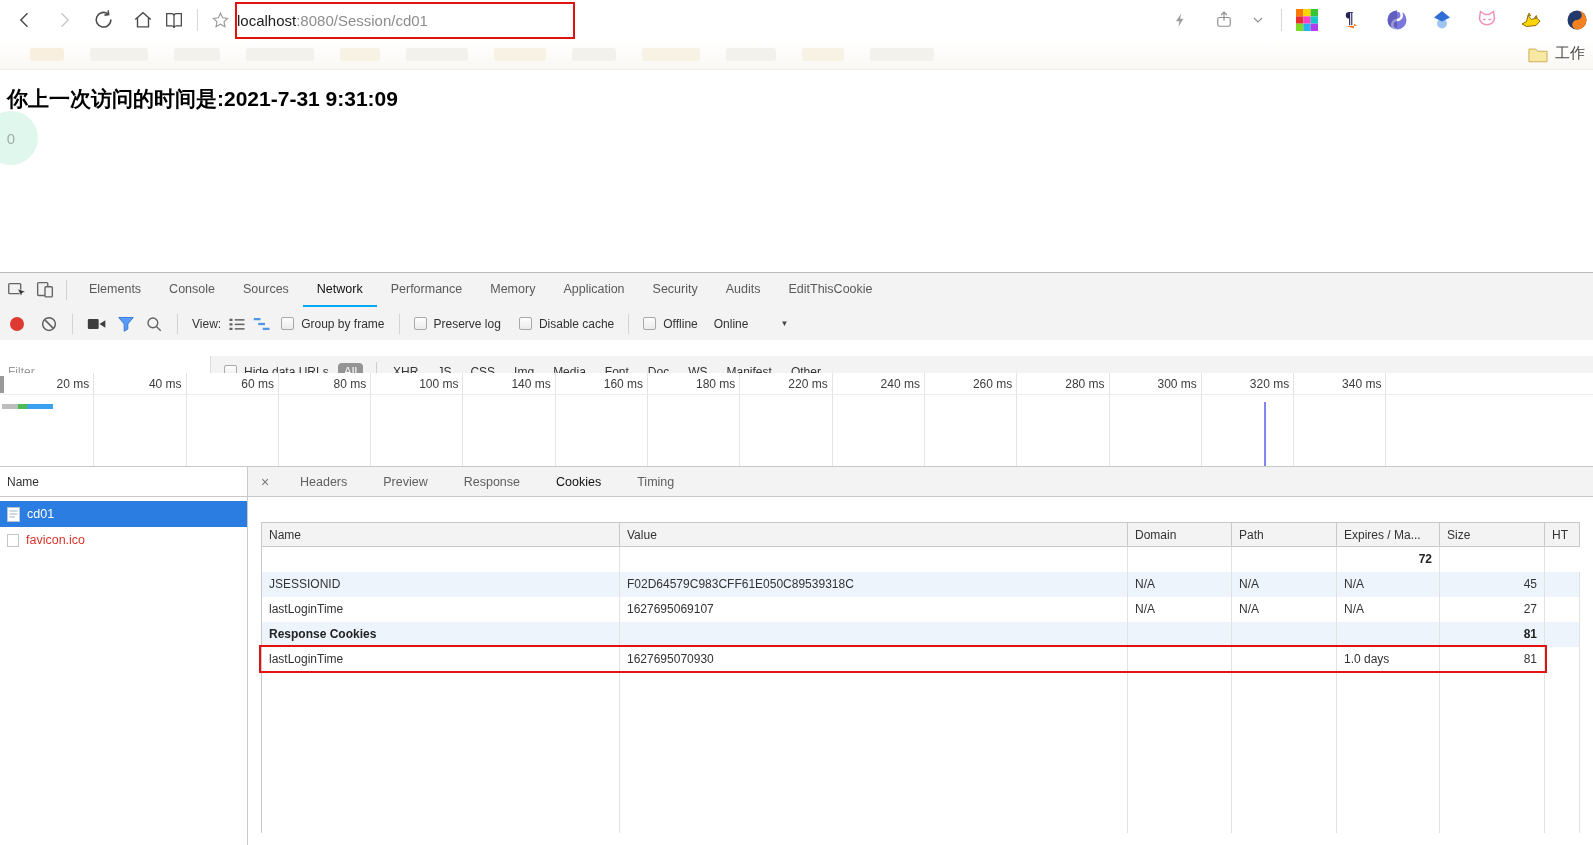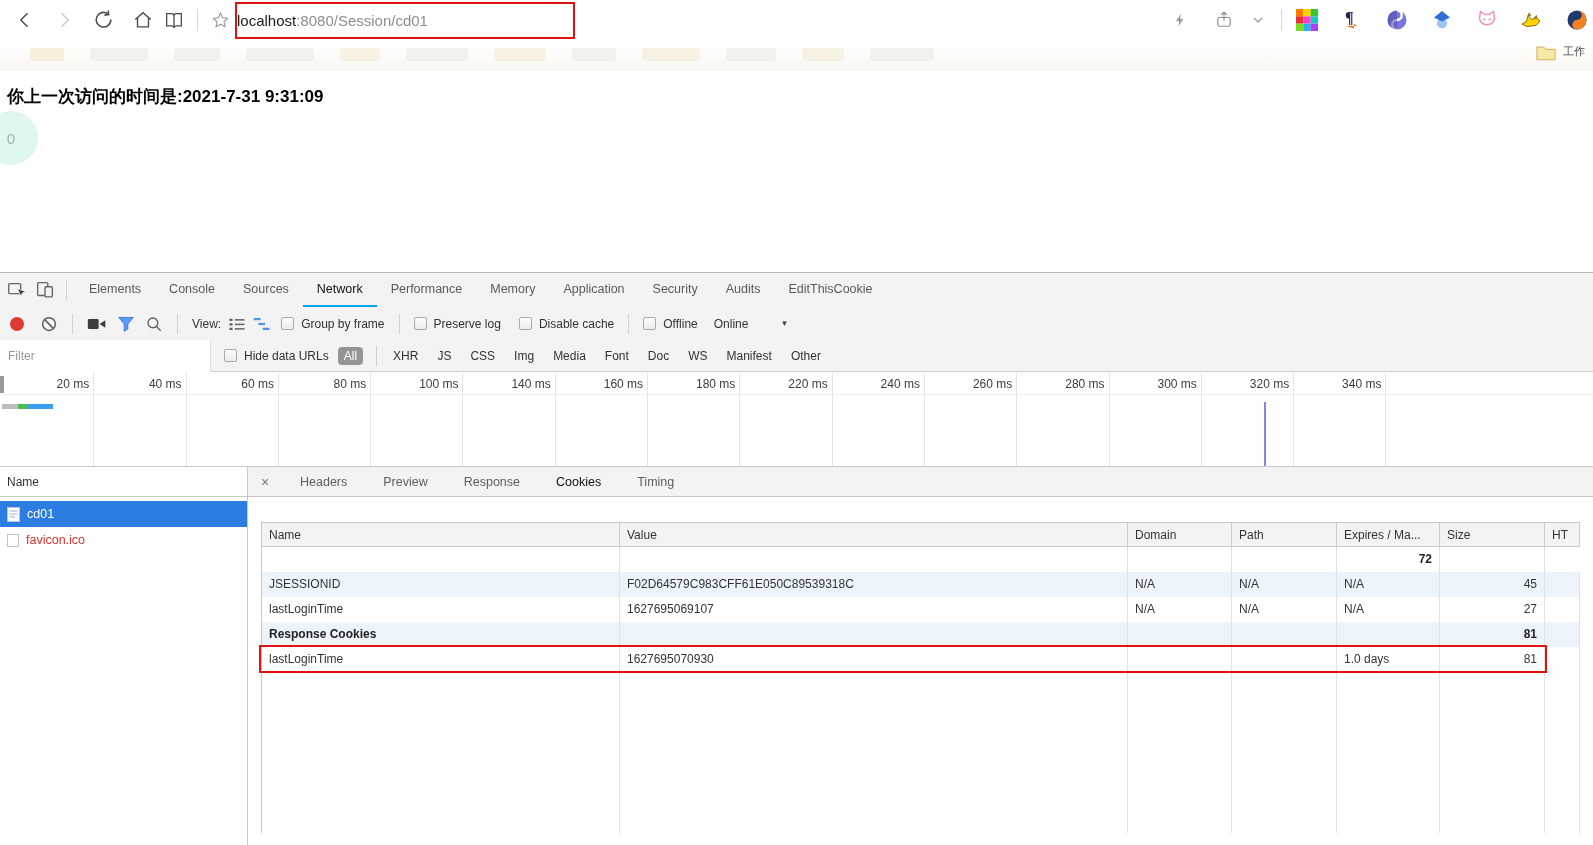--- a/index.html
+++ b/index.html
@@ -14,43 +14,43 @@
   .addr-box { position:absolute; left:235px; top:2px; width:340px; height:37px; border:2px solid #e01212; background:#fff; display:flex; align-items:center; font-size:15px; }
   .addr-host { color:#1c1c1c; }
   .addr-rest { color:#8d8d8d; }
   .ext { position:absolute; top:7px; width:26px; height:26px; display:flex; align-items:center; justify-content:center; cursor:pointer; }
 
   
   .bookmarks { position:absolute; left:0; top:40px; width:100%; height:30px;
     background:linear-gradient(#ffffff,#faf8f4); border-bottom:1px solid #f0efec;
     display:flex; align-items:center; gap:26px; padding-left:30px; }
   .bm-pill { height:13px; border-radius:3px; background:#f1efe9; opacity:.85; }
-  .bm-folder { position:absolute; right:8px; top:4px; display:flex; align-items:flex-start; gap:7px; font-size:11px; color:#4a4a4a; }
+  .bm-folder { position:absolute; right:8px; top:4px; display:flex; align-items:flex-end; gap:7px; font-size:15px; color:#4a4a4a; }
 
   
   .page-area { position:absolute; left:0; top:71px; width:100%; height:201px; background:#fff; }
-  .visit-text { position:absolute; left:7px; top:14px; font-size:17px; font-weight:bold; color:#000; }
+  .visit-text { position:absolute; left:7px; top:14px; font-size:21px; font-weight:bold; color:#000; }
   .float-badge { position:absolute; left:-16px; top:40px; width:54px; height:54px; border-radius:50%;
     background:#ddf7ec; color:#9aa6a0; font-size:15px; display:flex; align-items:center; justify-content:center; opacity:.9; }
 
   
   .devtools { position:absolute; left:0; top:272px; width:100%; height:573px; border-top:1px solid #b9b9b9; background:#fff; font-size:12px; color:#333; }
   .dt-tabbar { position:absolute; left:0; top:0; width:100%; height:34px; background:#f3f3f3; display:flex; align-items:stretch; }
   .dt-tabbar .icons { display:flex; align-items:center; gap:6px; padding:0 8px 0 6px; }
   .dt-tab { display:flex; align-items:center; padding:0 14px; color:#5a5a5a; font-size:12.5px; cursor:pointer; border-bottom:2px solid transparent; }
   .dt-tab.active { color:#111; border-bottom:2px solid #03a9f4; }
 
   .dt-toolbar { position:absolute; left:0; top:34px; width:100%; height:33px; background:#f3f3f3; display:flex; align-items:center; gap:10px; padding-left:10px; }
   .dot-record { width:14px; height:14px; border-radius:50%; background:#df3a32; }
   .cb { width:13px; height:13px; border:1px solid #a9a9a9; border-radius:2px; background:linear-gradient(#fdfdfd,#ebebeb); display:inline-block; flex:none; }
   .tb-group { display:flex; align-items:center; gap:7px; }
   .tdiv { width:1px; height:20px; background:#d2d2d2; margin:0 4px; }
   .dd-arrow { font-size:8px; color:#444; margin-left:22px; }
 
-  .dt-filterbar { position:absolute; left:0; top:67px; width:100%; height:32px; background:#f3f3f3; border-bottom:1px solid #cfcfcf; display:flex; align-items:center; gap:9px; }
+  .dt-filterbar { position:absolute; left:0; top:83px; width:100%; height:32px; background:#f3f3f3; border-bottom:1px solid #cfcfcf; display:flex; align-items:center; gap:9px; }
   .filter-input { width:211px; height:32px; border:none; border-right:1px solid #ddd; padding:0 8px; font-size:12px; background:#fff; color:#333; outline:none; }
   .filter-input::placeholder { color:#9a9a9a; }
   .ftype { color:#333; padding:2px 3px; cursor:pointer; }
   .ftype.active { background:#949494; color:#fff; border-radius:4px; padding:2px 6px; }
 
   .dt-overview { position:absolute; left:0; top:100px; width:100%; height:94px; background:#fff; border-bottom:1px solid #c9c9c9; overflow:hidden; }
   .tl-cells { position:absolute; left:2px; top:0; height:100%; display:flex; }
   .tl-cell { width:92.3px; height:100%; border-right:1px solid #e4e4e4; position:relative; }
   .tl-label { position:absolute; right:4px; top:4px; font-size:12px; color:#3c3c3c; }
   .tl-sep { position:absolute; left:0; top:21px; width:100%; height:1px; background:#ececec; }

